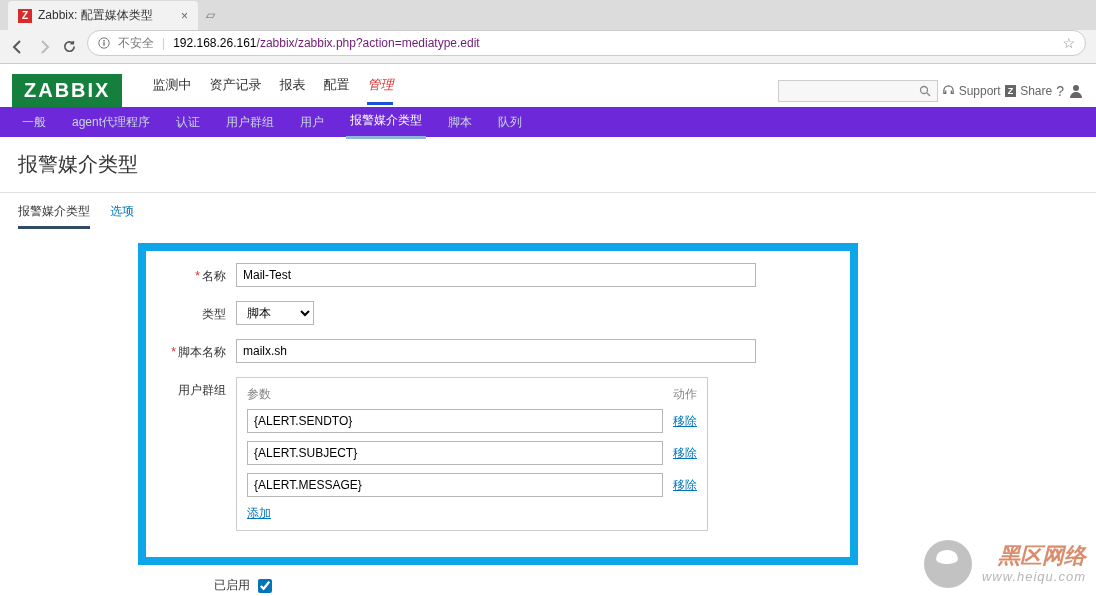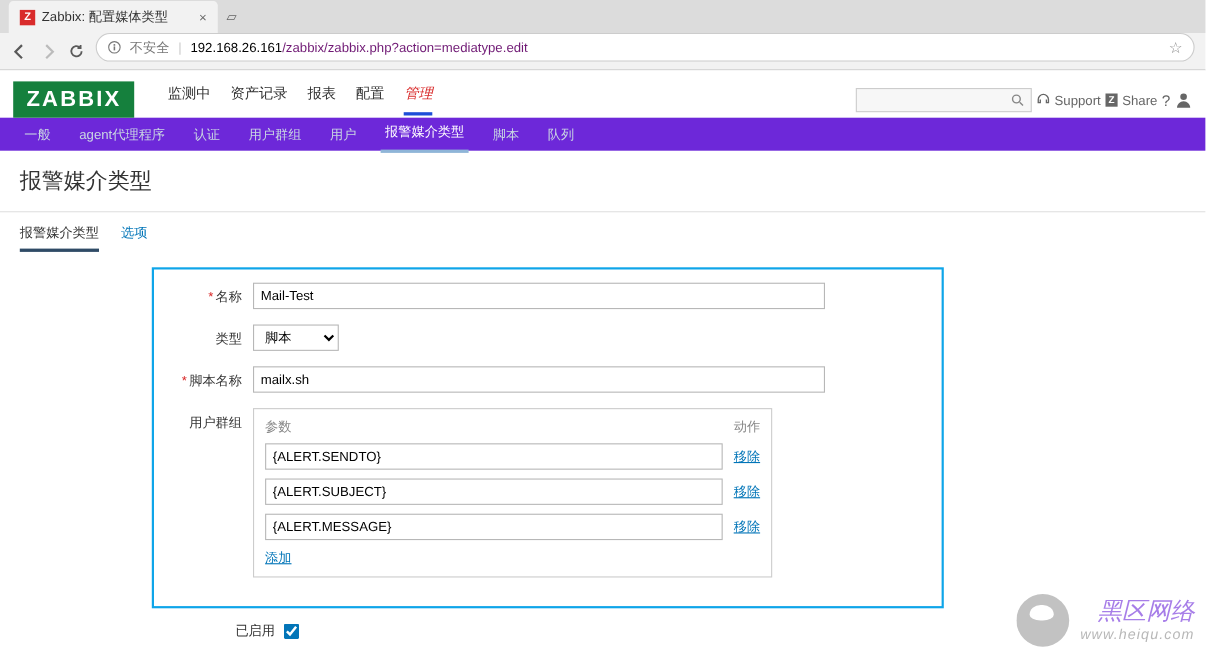--- a/index.html
+++ b/index.html
@@ -39,21 +39,21 @@
 
 .page-title { font-size: 20px; padding: 14px 18px; color: #333; border-bottom: 1px solid #e0e0e0; }
 
 
 .form-tabs { display: flex; gap: 20px; padding: 10px 18px 0 18px; font-size: 12px; }
 .form-tabs .ftab { padding-bottom: 6px; cursor: pointer; color: #0275b8; }
 .form-tabs .ftab.active { color: #333; border-bottom: 3px solid #2f4b66; }
 
 
 .form-wrap { padding: 14px 18px 40px 18px; }
-.red-box { border: 2px solid #0ea5e9; padding: 12px 40px 12px 20px; width: 720px; margin-left: 120px; }
+.red-box { border: 8px solid #0ea5e9; padding: 12px 40px 12px 20px; width: 720px; margin-left: 120px; }
 .form-row { display: flex; align-items: flex-start; margin-bottom: 14px; }
 .form-row .flabel { width: 70px; text-align: right; padding-right: 10px; padding-top: 5px; color: #333; }
 .req { color: #d92b2b; margin-right: 2px; }
 .finput { border: 1px solid #b7b7b7; height: 24px; padding: 0 6px; width: 520px; font-size: 12px; }
 .fselect { border: 1px solid #b7b7b7; height: 24px; padding: 0 6px; width: 78px; font-size: 12px; background: #fff; }
 
 .params-box { border: 1px solid #ccc; width: 472px; padding: 8px 10px; }
 .params-head { display: flex; color: #888; font-size: 12px; margin-bottom: 6px; }
 .params-head .ph-left { flex: 1; }
 .param-row { display: flex; align-items: center; gap: 10px; margin-bottom: 8px; }
@@ -62,21 +62,21 @@
 
 .below-form { margin-left: 140px; }
 .check-row { display: flex; align-items: center; gap: 8px; margin: 12px 0 14px 56px; }
 .check-row input[type=checkbox] { width: 14px; height: 14px; accent-color: #0275b8; }
 
 
 .watermark { position: fixed; right: 10px; bottom: 8px; display: flex; align-items: center; gap: 10px; opacity: 0.6; font-style: italic; }
 .watermark .wm-icon { width: 48px; height: 48px; background: #999; border-radius: 50%; position: relative; }
 .watermark .wm-icon::after { content: ""; position: absolute; top: 10px; left: 12px; width: 22px; height: 14px; background: #fff; border-radius: 50% 50% 50% 50% / 70% 70% 40% 40%; }
 .watermark .wm-text { color: #666; line-height: 1.2; text-align: right; }
-.watermark .wm-text .big { font-size: 22px; font-weight: normal; color: #6d28d9; }
+.watermark .wm-text .big { font-size: 22px; font-weight: bold; color: #c2410c; }
 .watermark .wm-text .small { font-size: 13px; color: #888; letter-spacing: 1px; }
 
 svg { display: block; }
 </style>
 </head>
 <body>
 
 <div class="browser-chrome">
   <div class="tab-bar">
     <div class="browser-tab">

